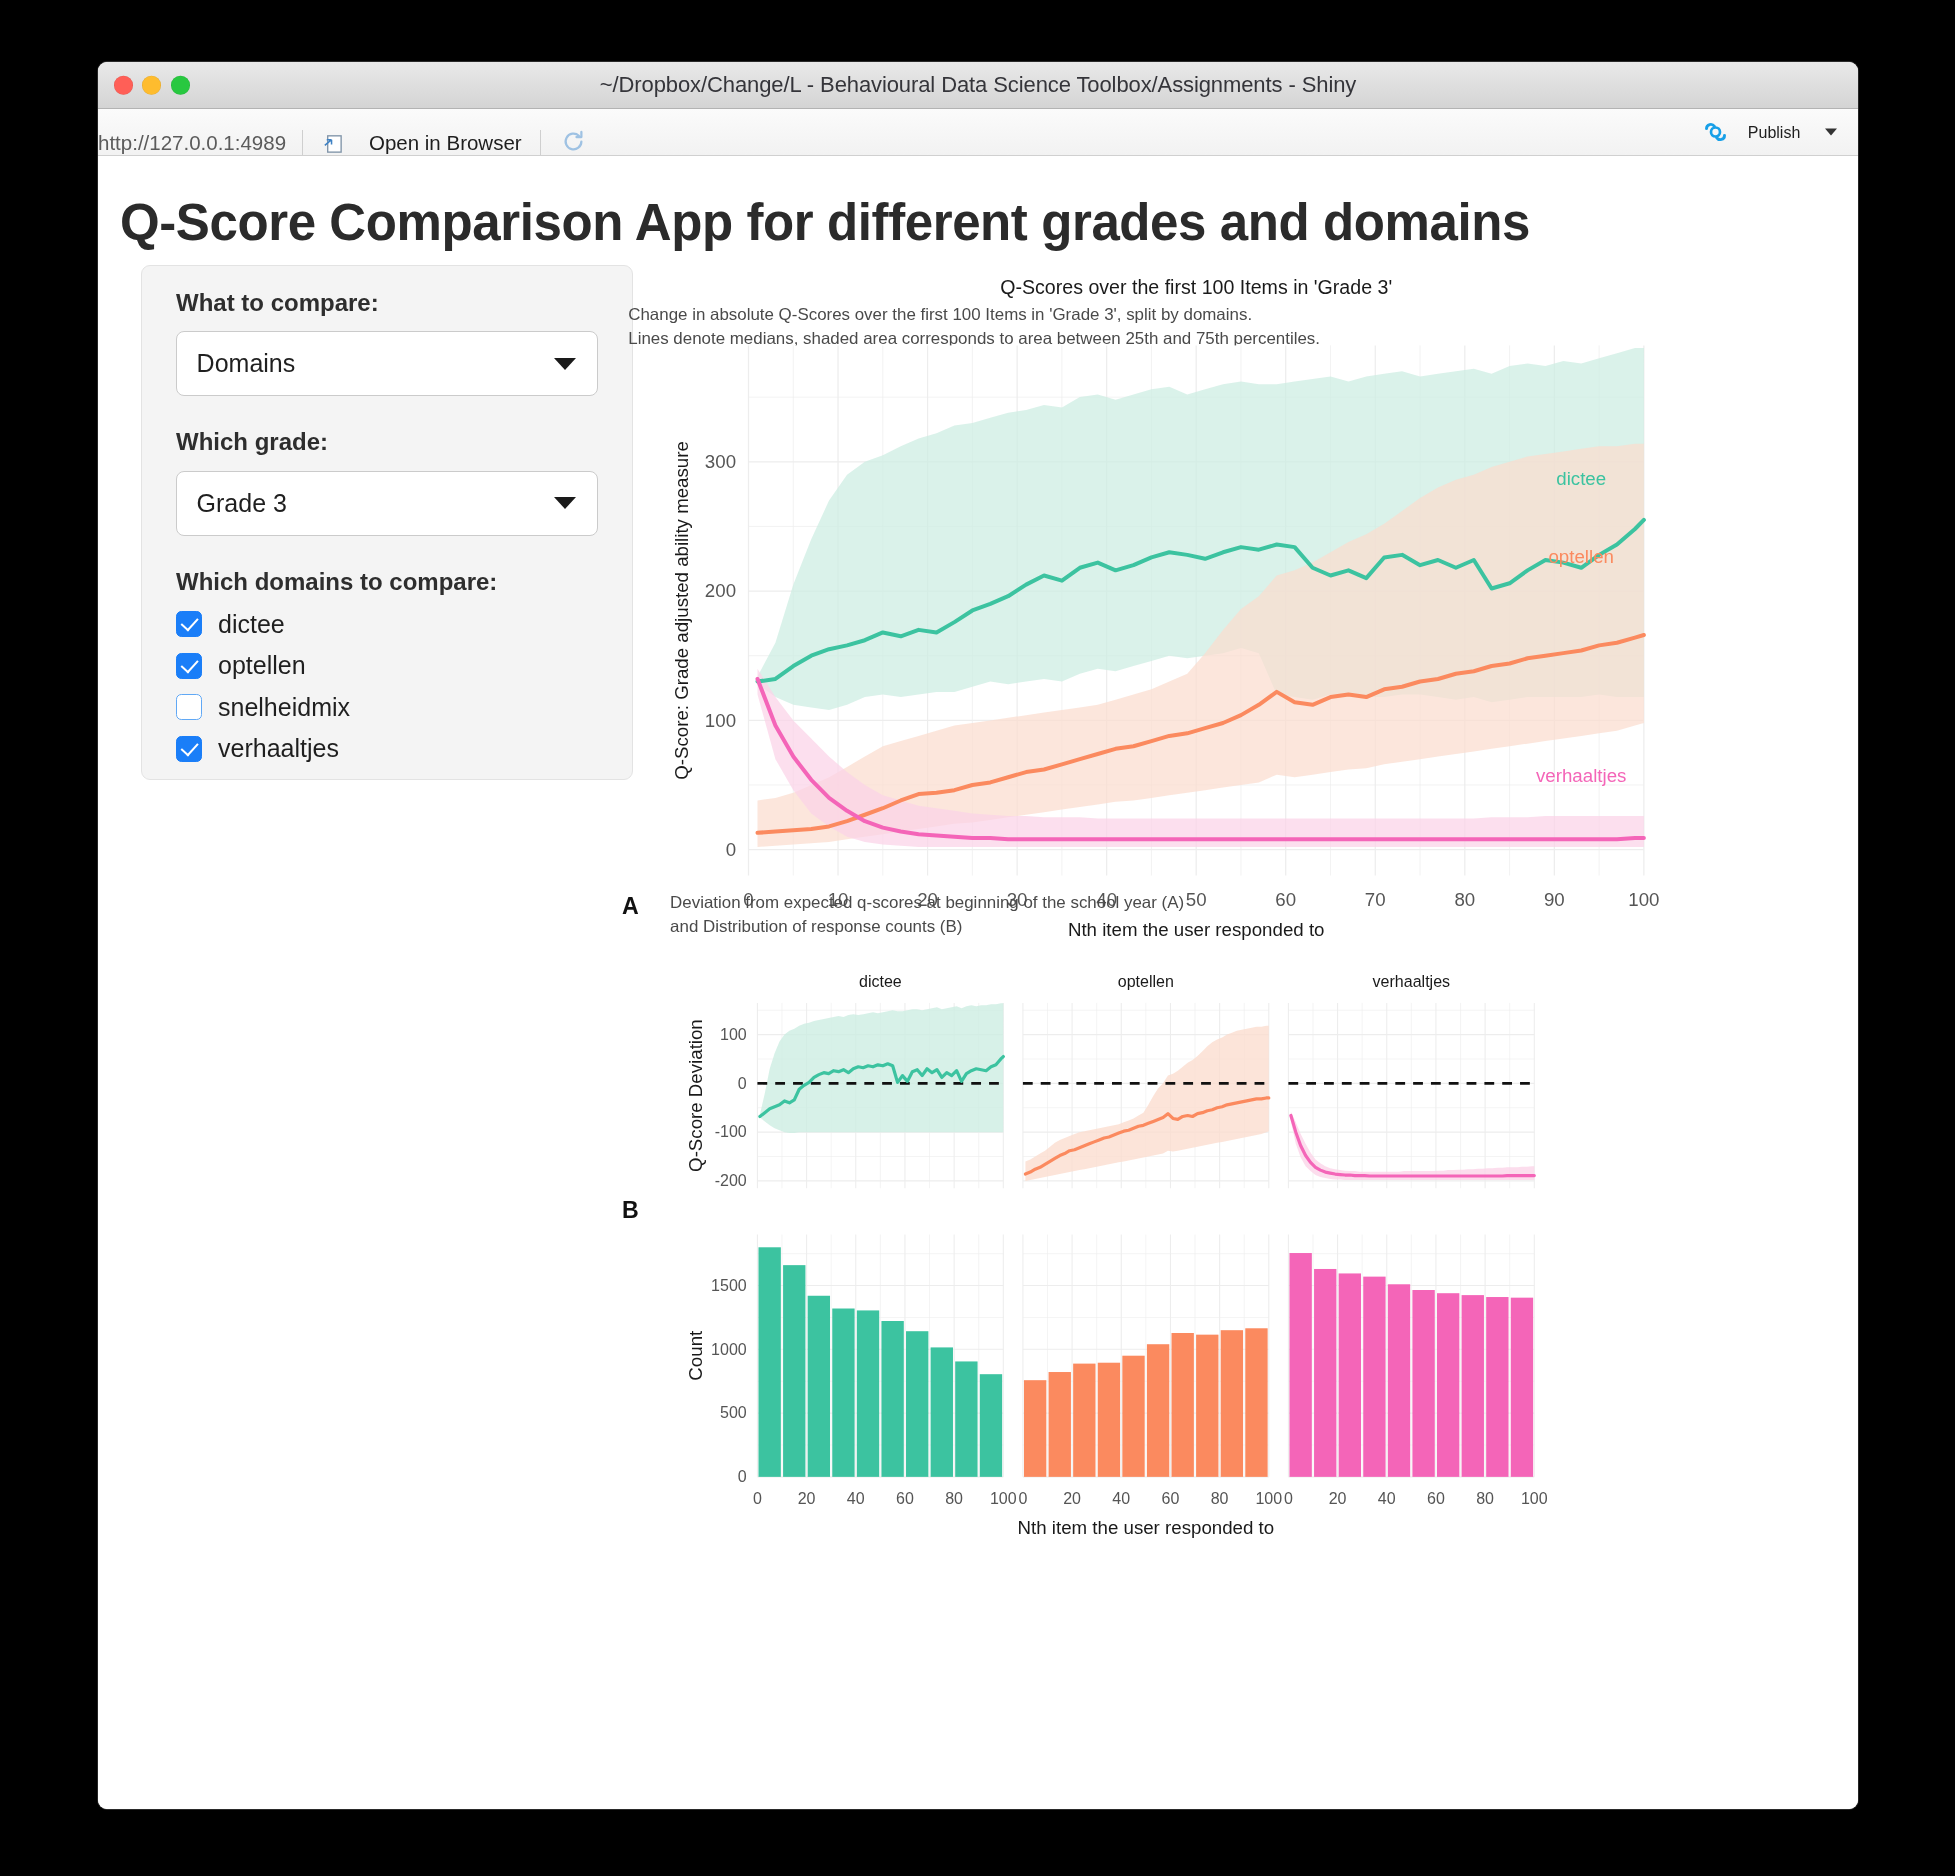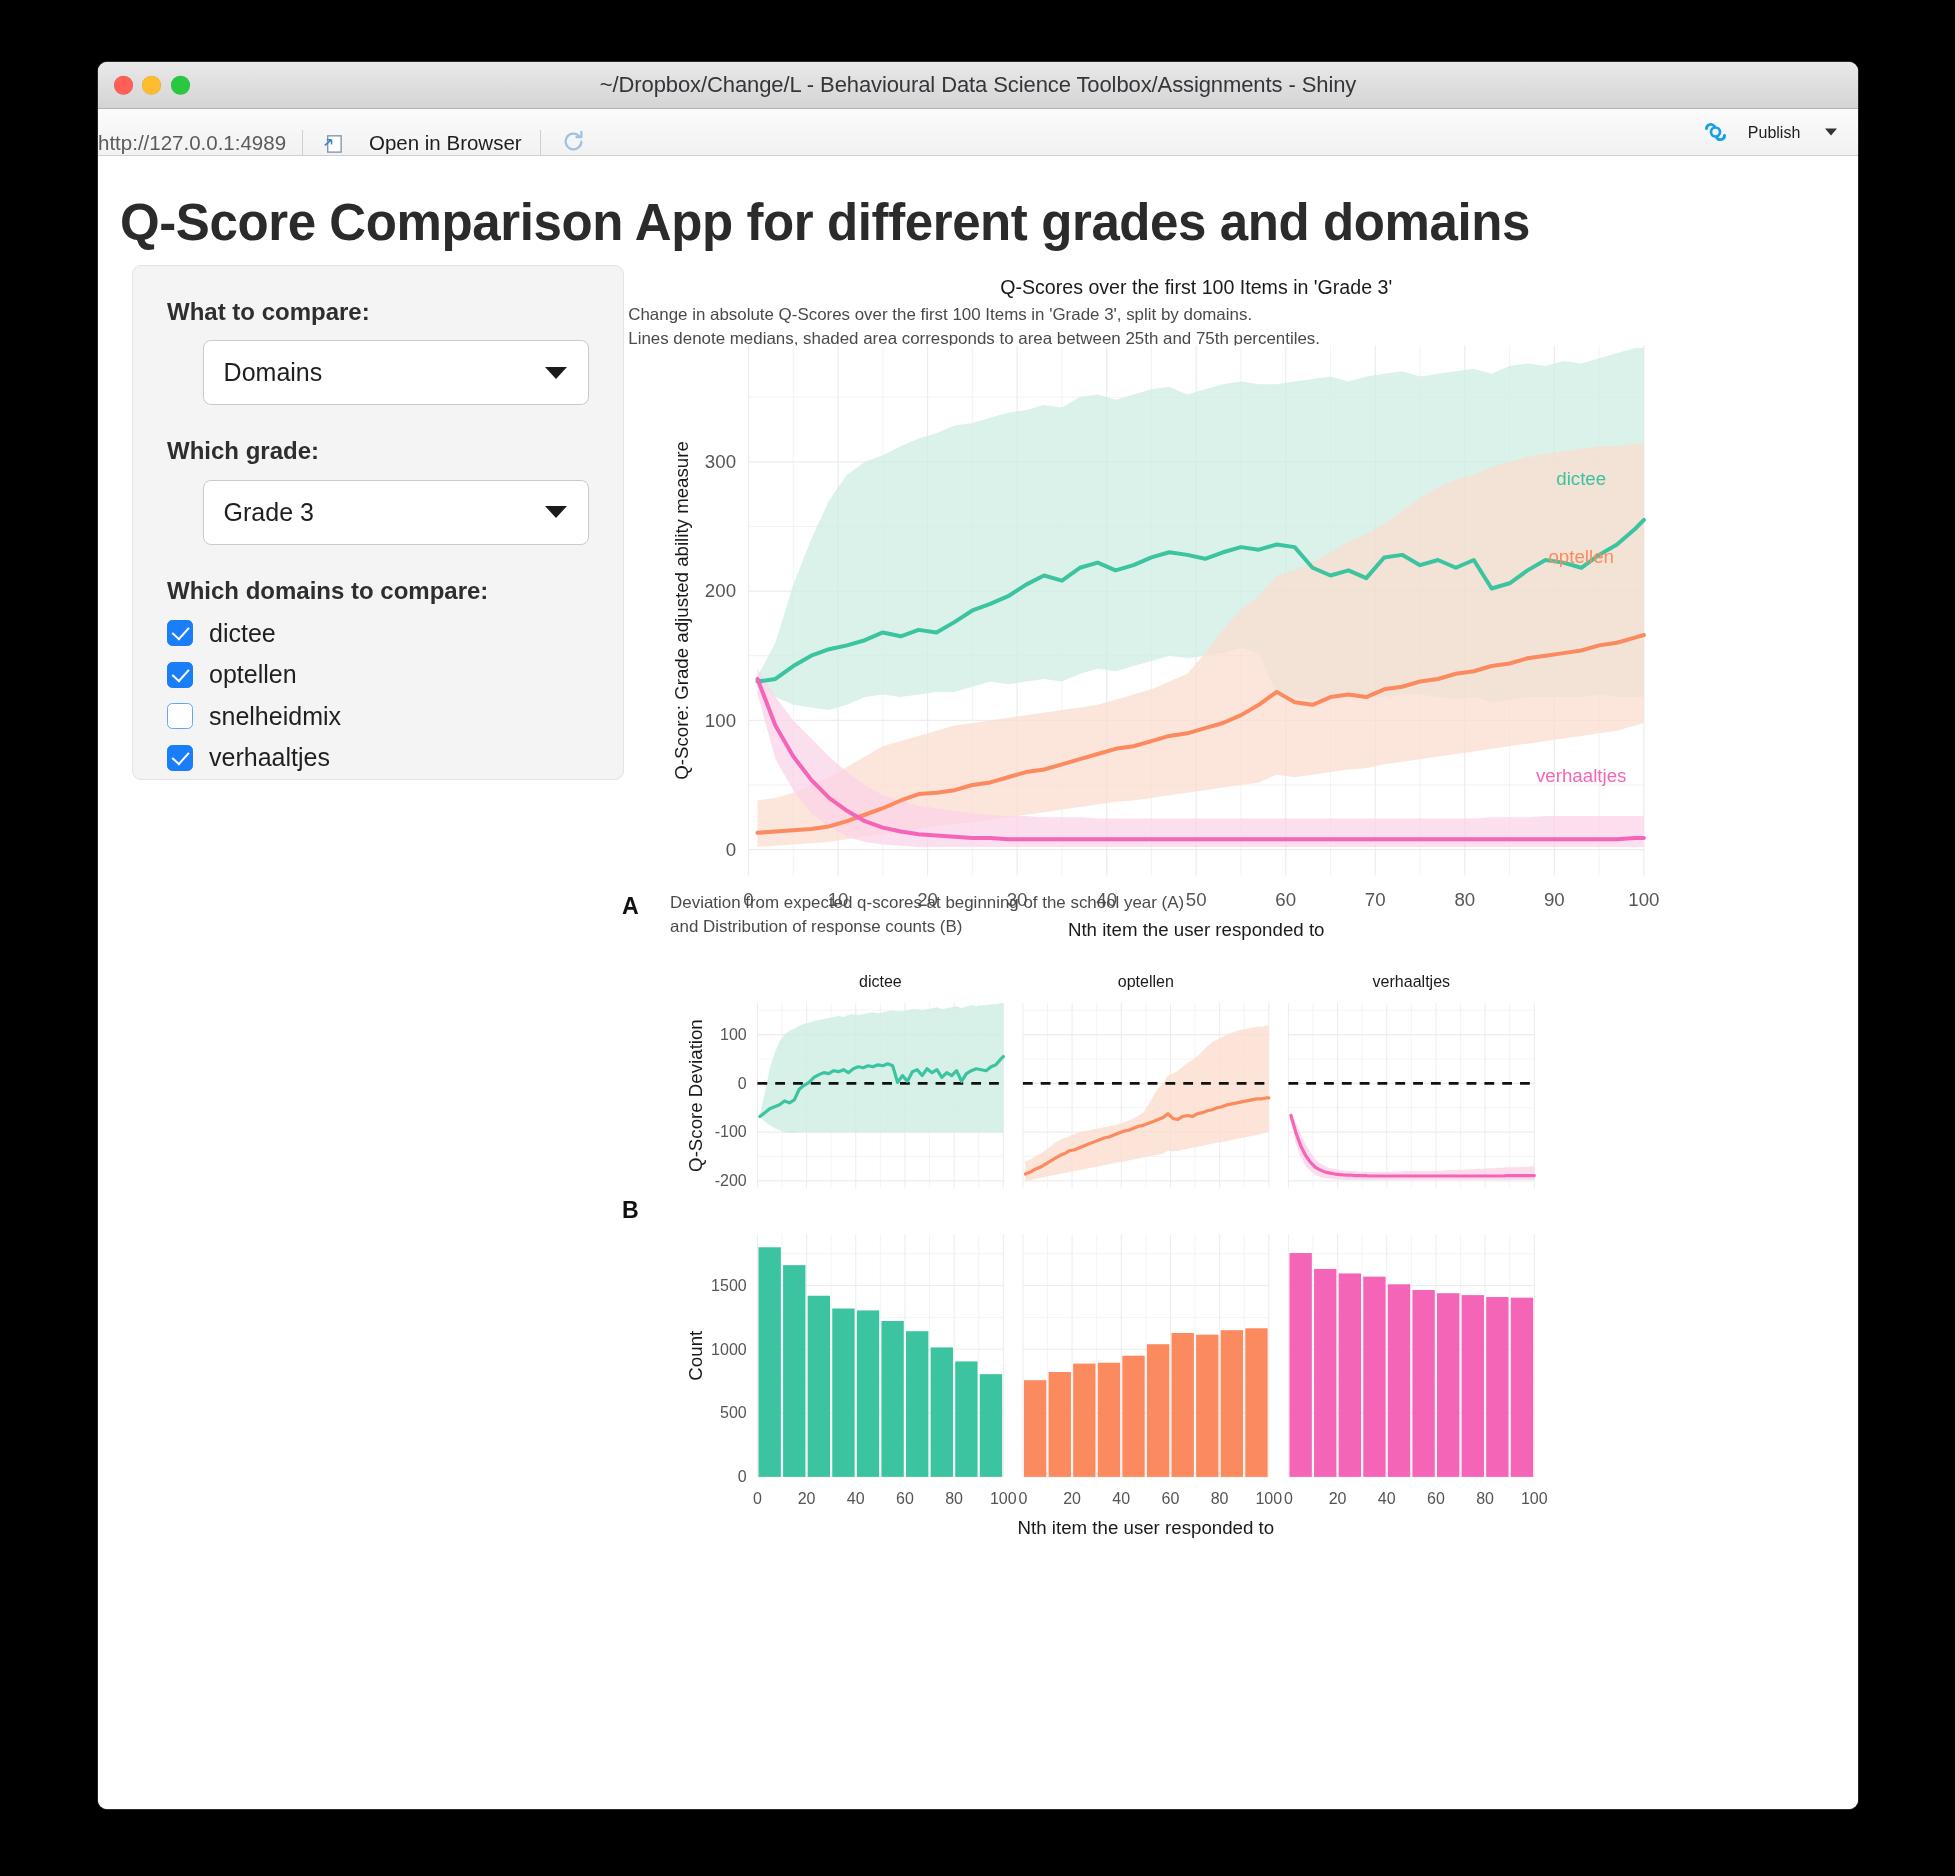--- a/index.html
+++ b/index.html
@@ -93,47 +93,46 @@
     position: absolute; left: 22px; top: 37px;
     font-size: 51px;
     font-weight: bold;
     color: #2b2b2b;
     letter-spacing: -0.4px;
     font-family: "Liberation Sans", sans-serif;
   }
   
   .well {
     position: absolute;
-    left: 34px; top: 109px;
+    left: 43px; top: 109px;
     width: 492px; height: 515px;
     background: #f4f4f4;
     border: 0.9px solid #e3e3e3;
     border-radius: 9px;
     box-sizing: border-box;
-    padding: 32px 34px;
+    padding: 23px 34px;
   }
   .ctl-label {
     font-size: 24px;
     font-weight: bold;
     color: #2e2e2e;
     margin: 0 0 14.3px 0;
   }
   .select-box {
     position: relative;
     height: 65px;
     background: #ffffff;
     border: 0.9px solid #cbcbcb;
     border-radius: 8px;
     display: flex; align-items: center;
     padding-left: 19.6px;
     font-size: 25px;
     color: #1f1f1f;
     margin-bottom: 32px;
     box-sizing: border-box;
-    margin-left: 36px;
   }
   .select-caret {
     position: absolute; right: 21.4px; top: 50%;
     transform: translateY(-50%);
     width: 0; height: 0;
     border-left: 11.6px solid transparent;
     border-right: 11.6px solid transparent;
     border-top: 12.5px solid #1a1a1a;
   }
   .chk-row {

